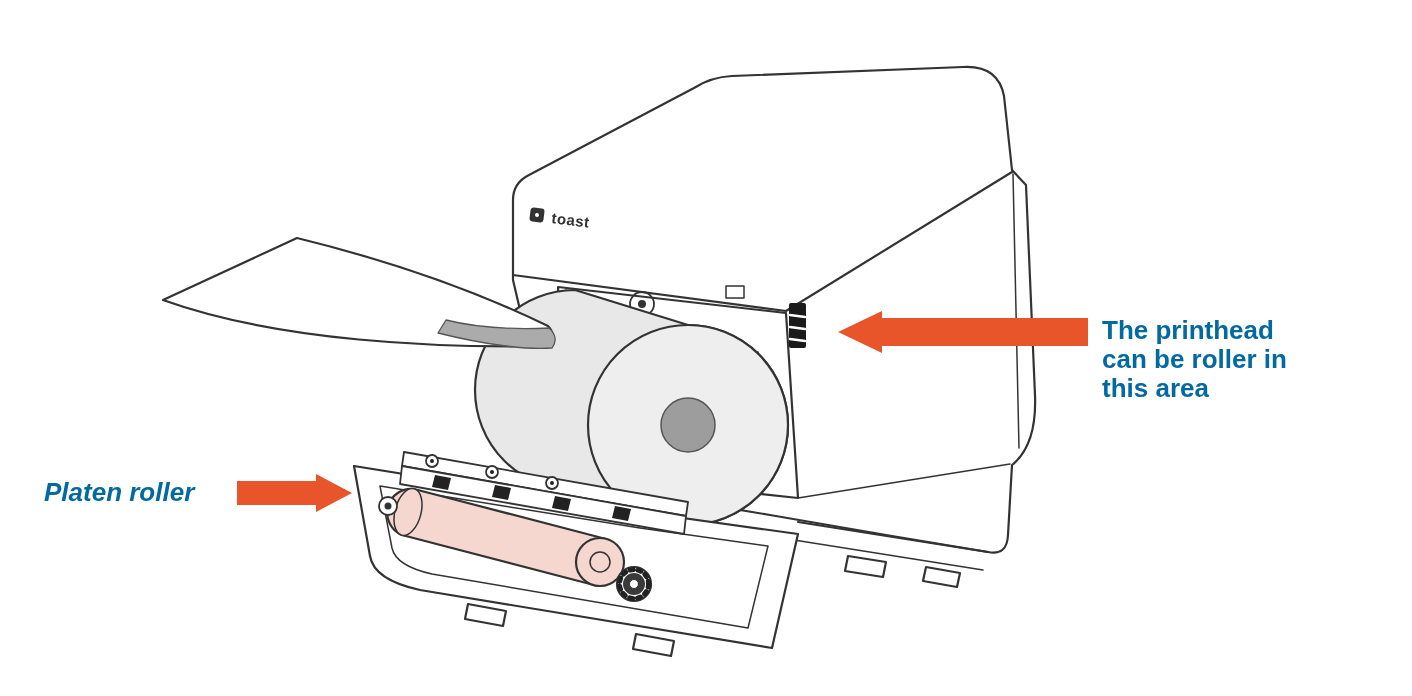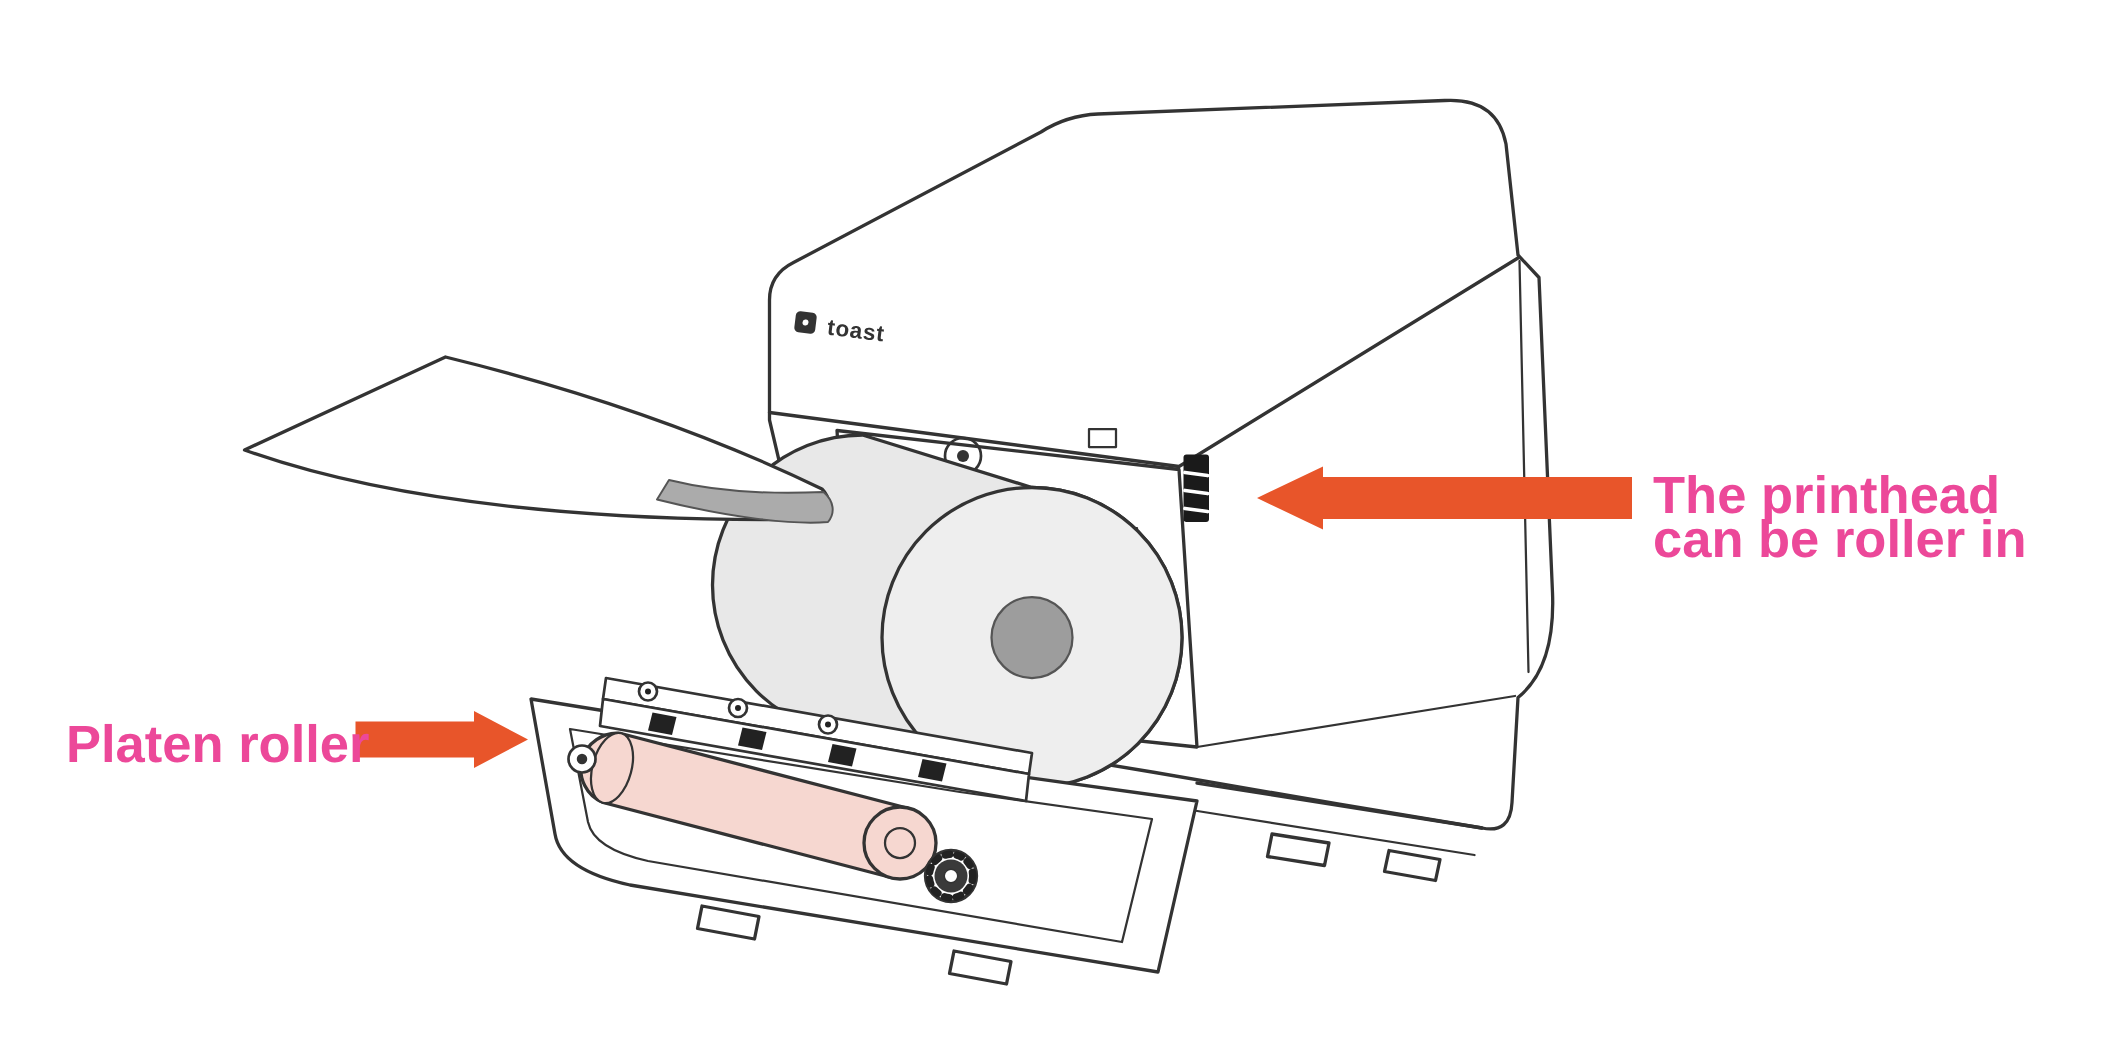--- a/index.html
+++ b/index.html
@@ -18,27 +18,28 @@
     font-family: "Liberation Sans", sans-serif;
   }
   .stage svg {
     position: absolute;
     left: 0;
     top: 0;
   }
   .label {
     position: absolute;
     font-weight: 700;
-    color: #ec4899;
-    font-size: 35px;
+    color: #0369a1;
+    font-size: 26px;
     white-space: nowrap;
   }
   .label-platen {
     left: 44px;
     top: 477px;
+    font-style: italic;
   }
   .label-printhead {
     left: 1102px;
     top: 316px;
     line-height: 29px;
   }
 </style>
 </head>
 <body>
 
@@ -146,15 +147,16 @@
 
     <polygon points="1088,318 882,318 882,311 838,332 882,353 882,346 1088,346" fill="#e8552a"></polygon>
     <polygon points="237,481 316,481 316,474 352,493 316,512 316,505 237,505" fill="#e8552a"></polygon>
   </svg>
 
   <div class="label label-platen">Platen roller</div>
 
   <div class="label label-printhead">
     <div>The printhead</div>
     <div>can be roller in</div>
+    <div>this area</div>
   </div>
 
 </div>
 
 </body></html>

